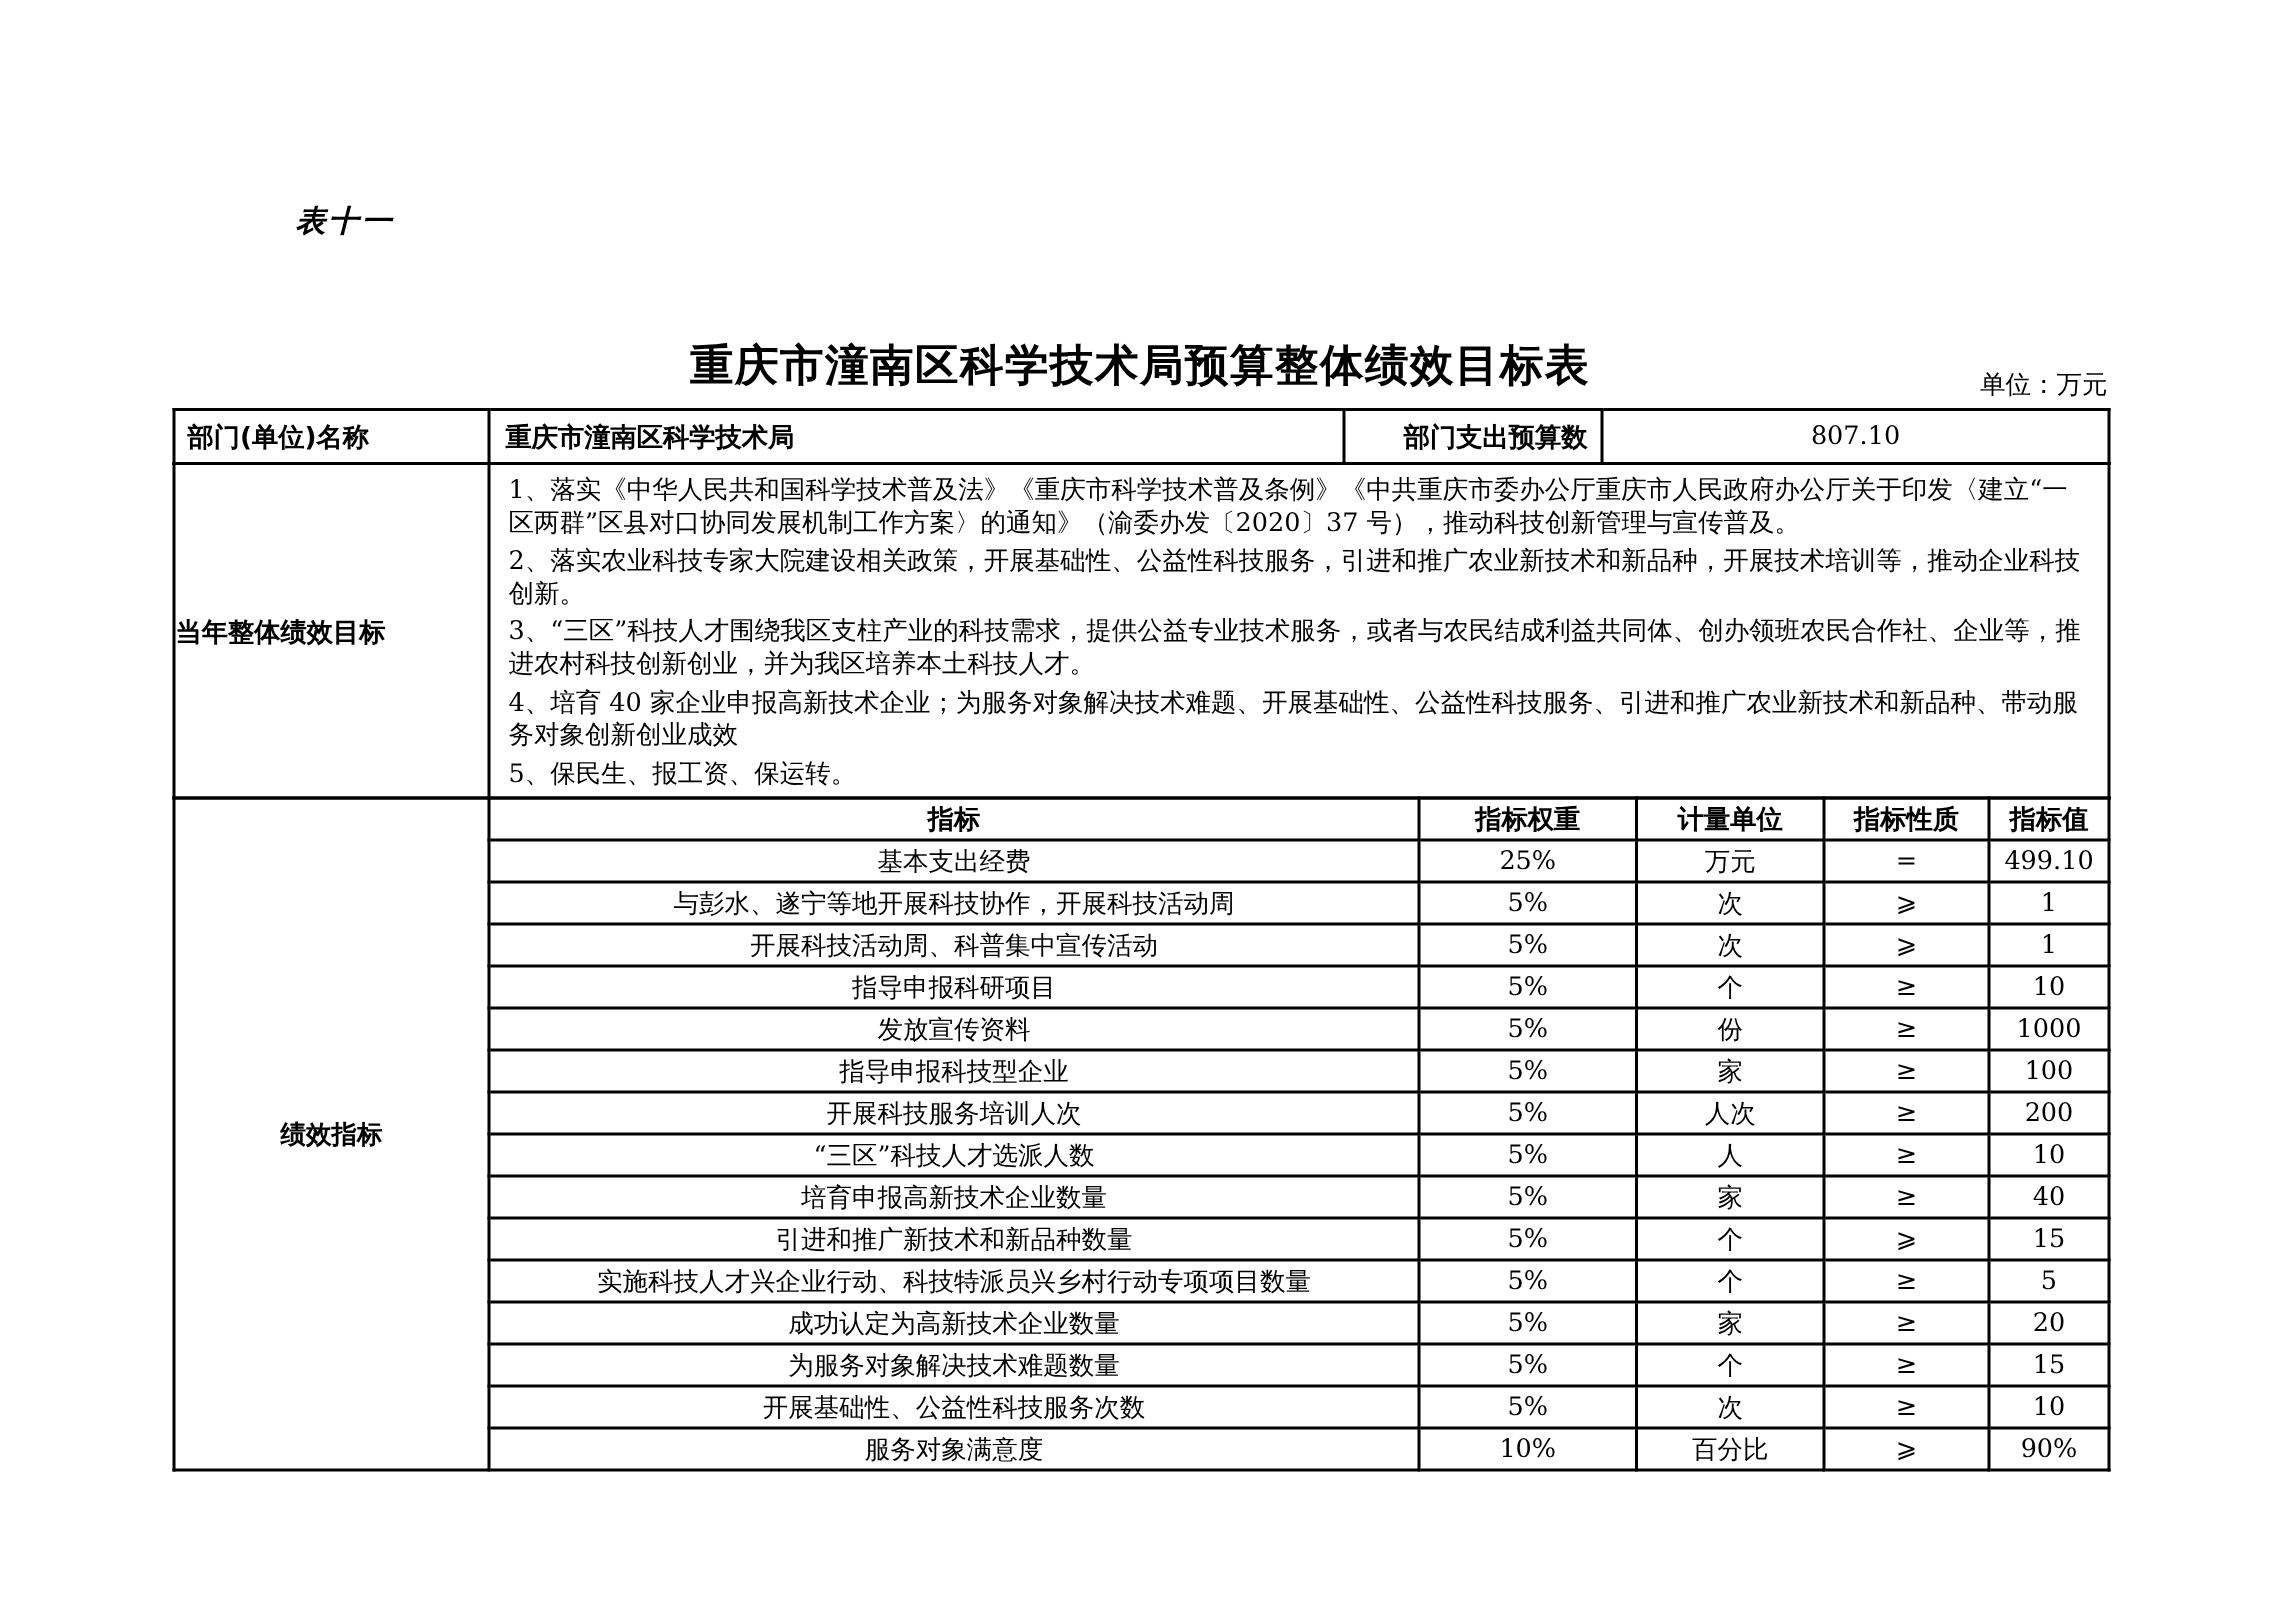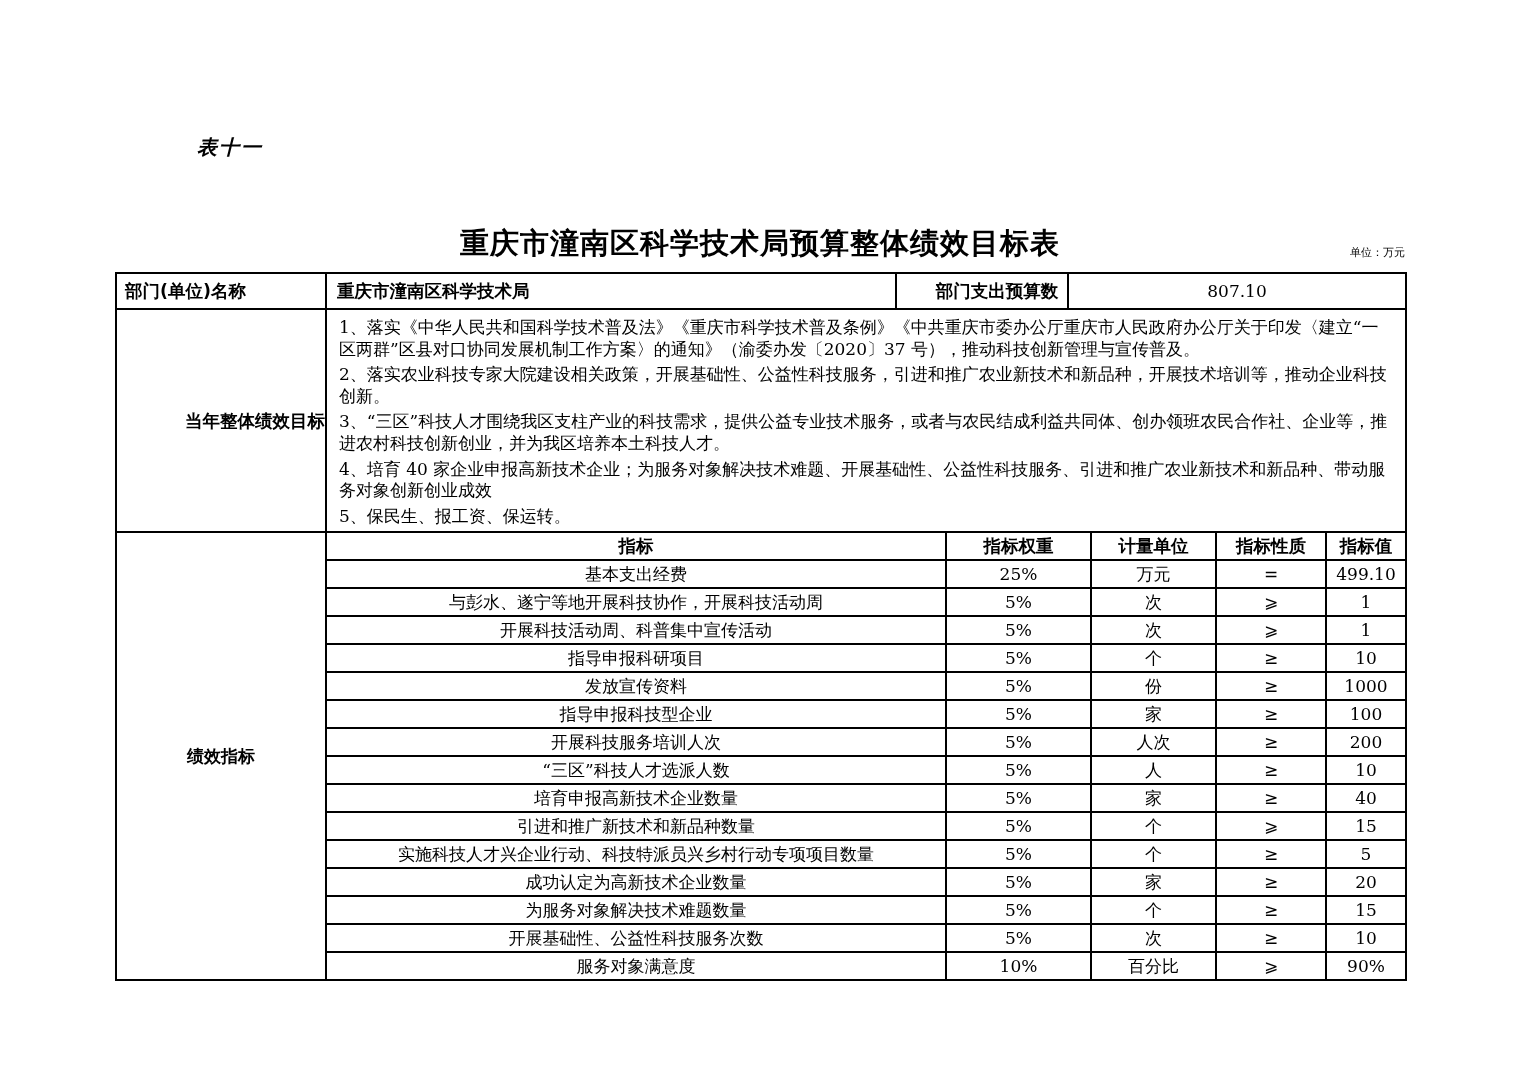--- a/index.html
+++ b/index.html
@@ -15,40 +15,40 @@
     letter-spacing:2px;
   }
   .title {
     position:absolute; left:0; top:200px; width:100%;
     text-align:center; font-size:29px; font-weight:bold;
     letter-spacing:1px;
     margin-top:24px;
   }
   .unit-note {
     position:absolute; right:115px; top:245px;
-    font-size:11px;
+    font-size:17px;
   }
   .tablewrap { position:absolute; left:115px; top:272px; width:1290px; }
   table {
     border-collapse:collapse; table-layout:fixed;
     width:1290px;
   }
   .t2,.t3 { margin-top:-2px; }
   td,th { border:2px solid #000; padding:0; vertical-align:middle; }
   
   .blk {
     font-family:"DejaVu Sans","Liberation Sans",sans-serif;
     font-weight:bold; font-size:17.5px;border-radius:11px;
   }
   .row-info td { height:34px; }
   .cell-dept-label { text-align:left; padding-left:8px; }
   .cell-dept-value { text-align:left; padding-left:10px; }
   .cell-budget-label { text-align:center;padding-left:30px; }
   .cell-budget-value { text-align:center; font-size:17px;margin-top:36px; }
-  .cell-goals-label { text-align:right;padding-left:20px; }
+  .cell-goals-label { text-align:left; }
   .cell-goals {
     height:217px; vertical-align:top;
     font-size:17px; line-height:21.6px;
     padding:3px 8px 0 8px; text-align:left;
   }
   .goal-item { margin:4px; }
   .side-label { text-align:center;margin-top:40px; }
   .t3 th { height:26px; text-align:center; }
   .t3 td { height:26px; text-align:center; font-size:17px; }
   .c-nature {

